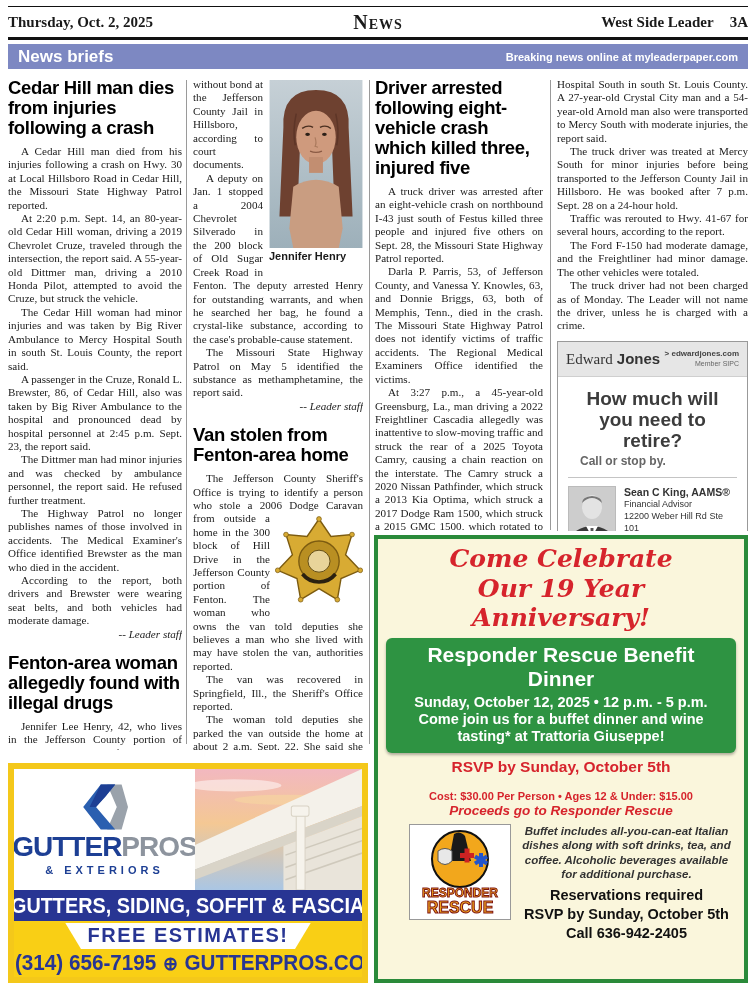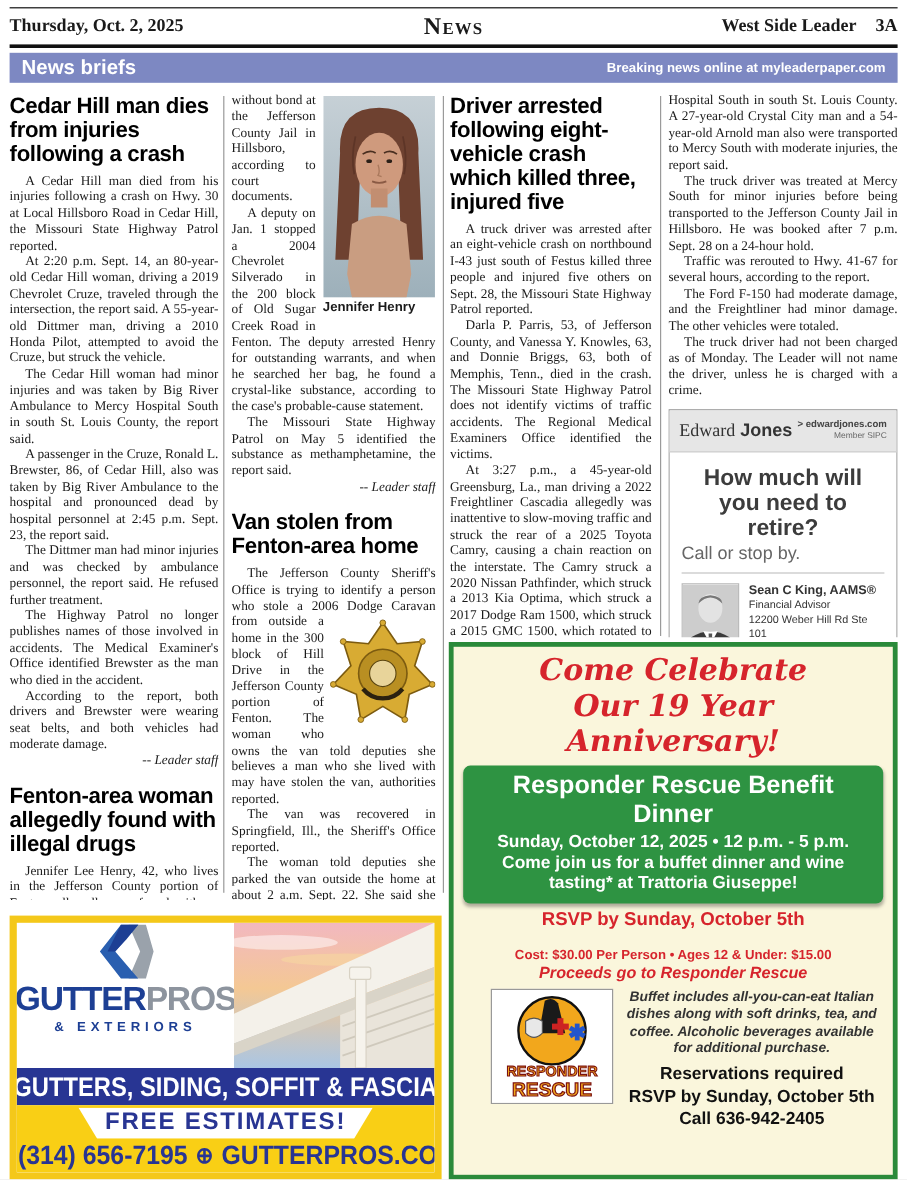--- a/index.html
+++ b/index.html
@@ -53,33 +53,33 @@
   .ej-ad{margin-top:8px;border:1.5px solid #999;background:#fff;height:237px;
     box-sizing:border-box;font-family:"Liberation Sans",sans-serif;text-align:left;}
   .ej-head{background:#e6e6e6;height:34px;display:flex;justify-content:space-between;
     align-items:center;padding:0 8px;border-bottom:1px solid #cfcfcf;}
   .ej-brand{font-size:15px;color:#333;}
   .ej-brand .b1{font-family:"Liberation Serif",serif;}
   .ej-brand .b2{font-weight:bold;}
   .ej-site{text-align:right;font-size:8px;line-height:1.2;color:#444;font-weight:bold;}
   .ej-site .member{font-weight:normal;font-size:7px;color:#666;}
   .ej-headline{font-size:19px;font-weight:bold;color:#3c3c3c;line-height:1.1;margin:12px 10px 4px;text-align:center;}
-  .ej-cta{font-size:15px;color:#666;margin:0 10px 8px;}
+  .ej-cta{font-size:12px;color:#666;margin:0 22px 8px;font-weight:bold;}
   .ej-divider{border-top:1px solid #c4c4c4;margin:6px 10px;}
   .ej-advisor{display:flex;gap:8px;margin:8px 10px 0;}
   .ej-photo svg{display:block;width:46px;height:58px;border:1px solid #bbb;}
   .ej-info{font-size:9px;color:#333;line-height:1.3;}
   .ej-name{font-size:10.5px;font-weight:bold;}
 
   
   .gp-ad{position:absolute;left:8px;top:763px;width:360px;height:220px;box-sizing:border-box;
     border:6px solid #f4c81a;background:#fff;display:flex;flex-direction:column;
     font-family:"Liberation Sans",sans-serif;overflow:hidden;}
   .gp-top{display:flex;height:121px;}
-  .gp-logo{width:52%;display:flex;flex-direction:column;align-items:center;justify-content:flex-start;}
+  .gp-logo{width:52%;display:flex;flex-direction:column;align-items:center;justify-content:center;}
   .gp-glyph svg{display:block;width:52px;height:48px;}
   .gp-brand{font-size:28px;font-weight:bold;letter-spacing:-1px;line-height:1;margin-top:2px;white-space:nowrap;}
   .gp-brand .g1{color:#1d3f94;}
   .gp-brand .g2{color:#8d949e;}
   .gp-sub{font-size:11px;font-weight:bold;color:#1d3f94;letter-spacing:4px;margin-top:3px;}
   .gp-photo{flex:1;}
   .gp-photo svg{display:block;width:100%;height:100%;}
   .gp-banner{background:#283593;color:#fff;height:31px;display:flex;align-items:center;justify-content:center;}
   .gp-banner span{font-weight:bold;font-size:22.5px;white-space:nowrap;transform:scaleX(0.88);letter-spacing:0;}
   .gp-bottom{flex:1;background:#f9cf15;display:flex;flex-direction:column;align-items:center;padding-top:2px;}

